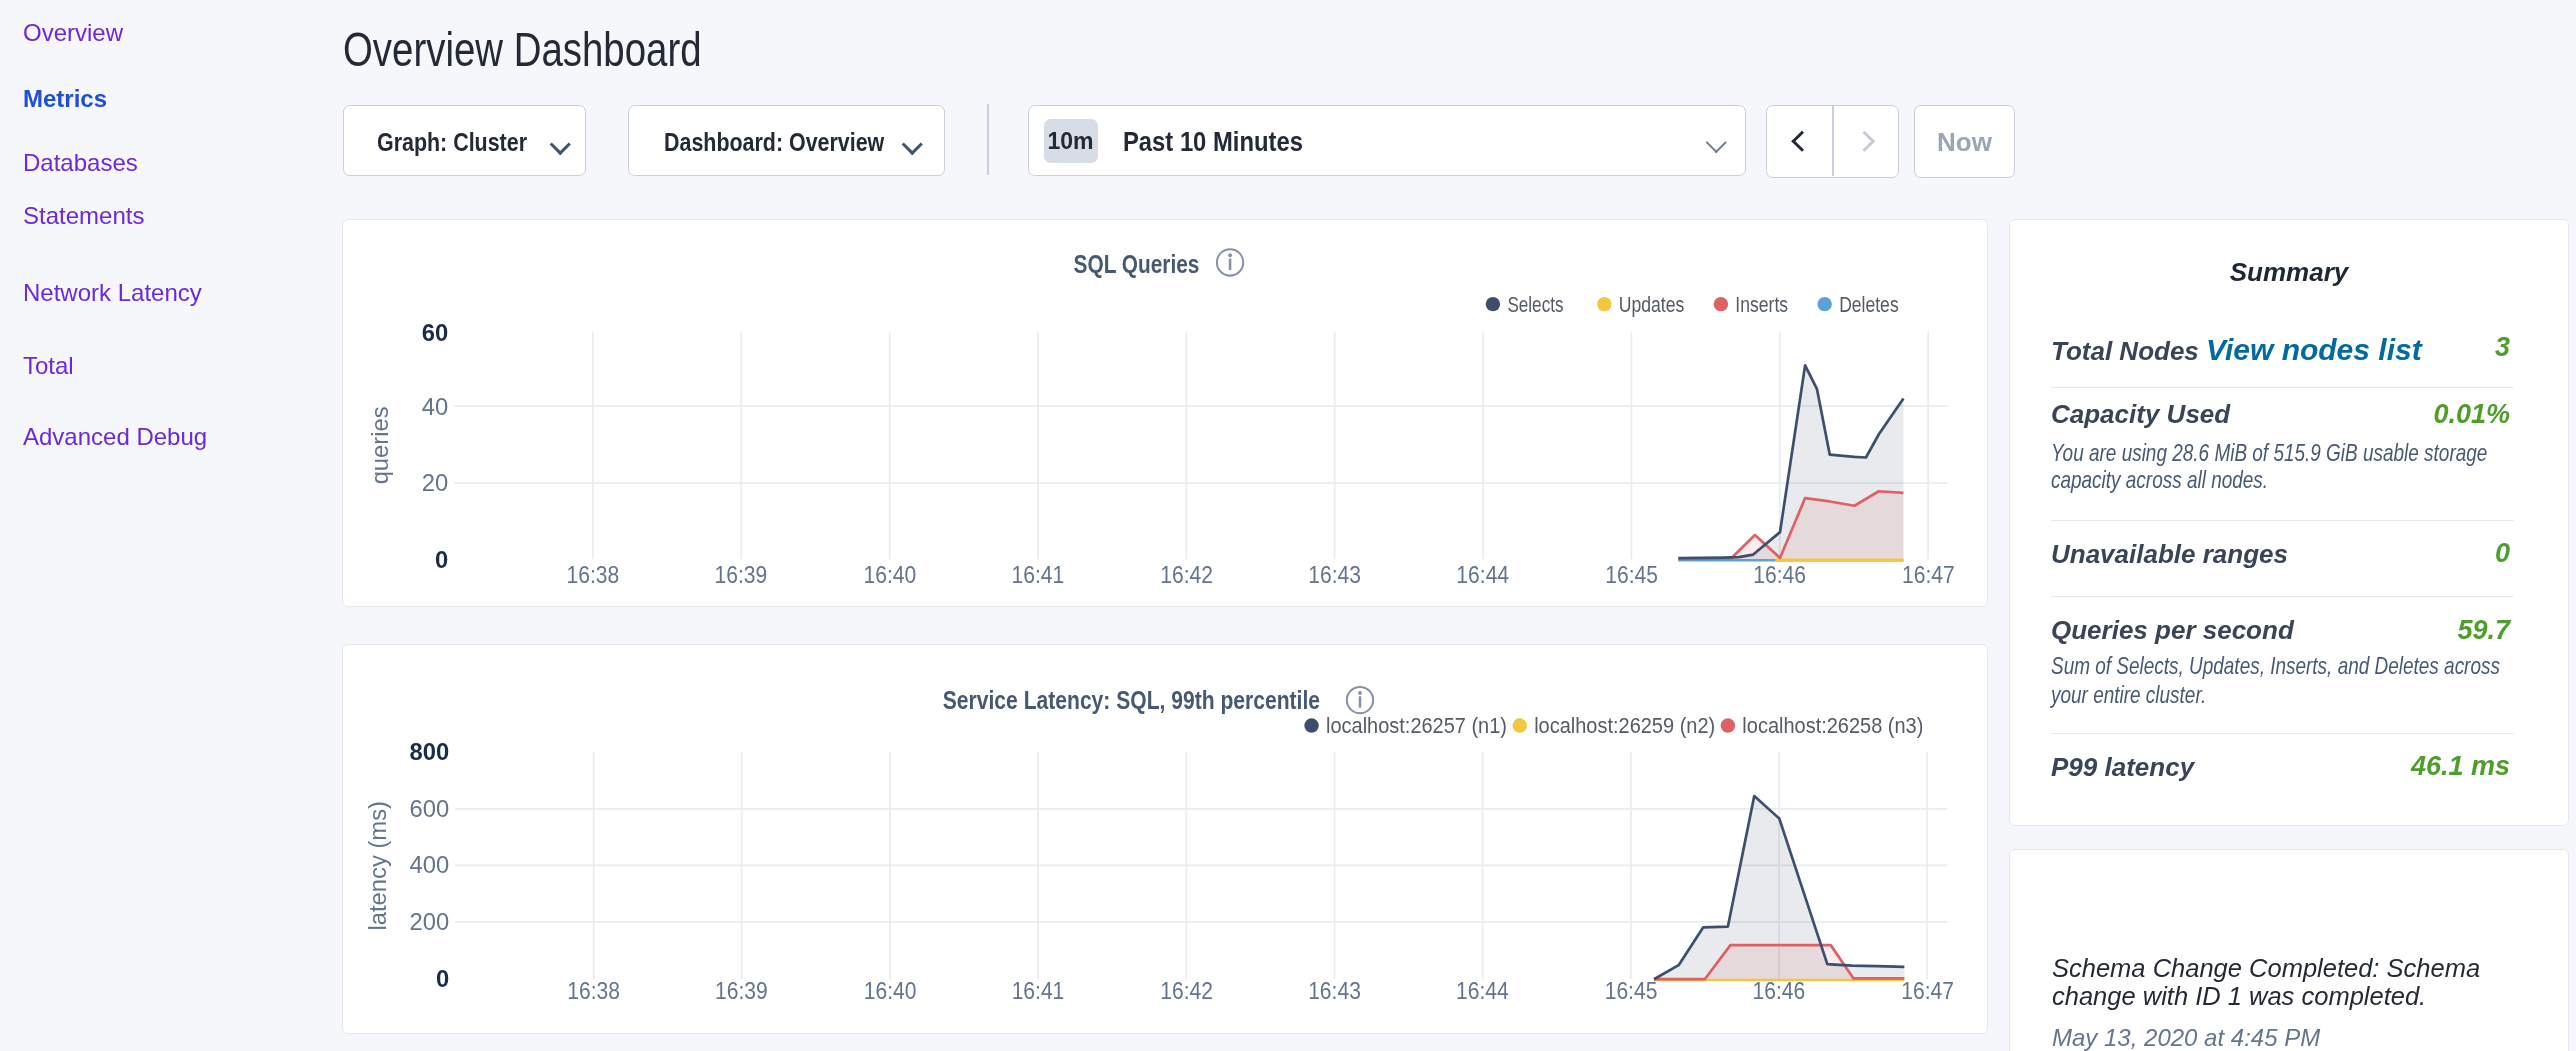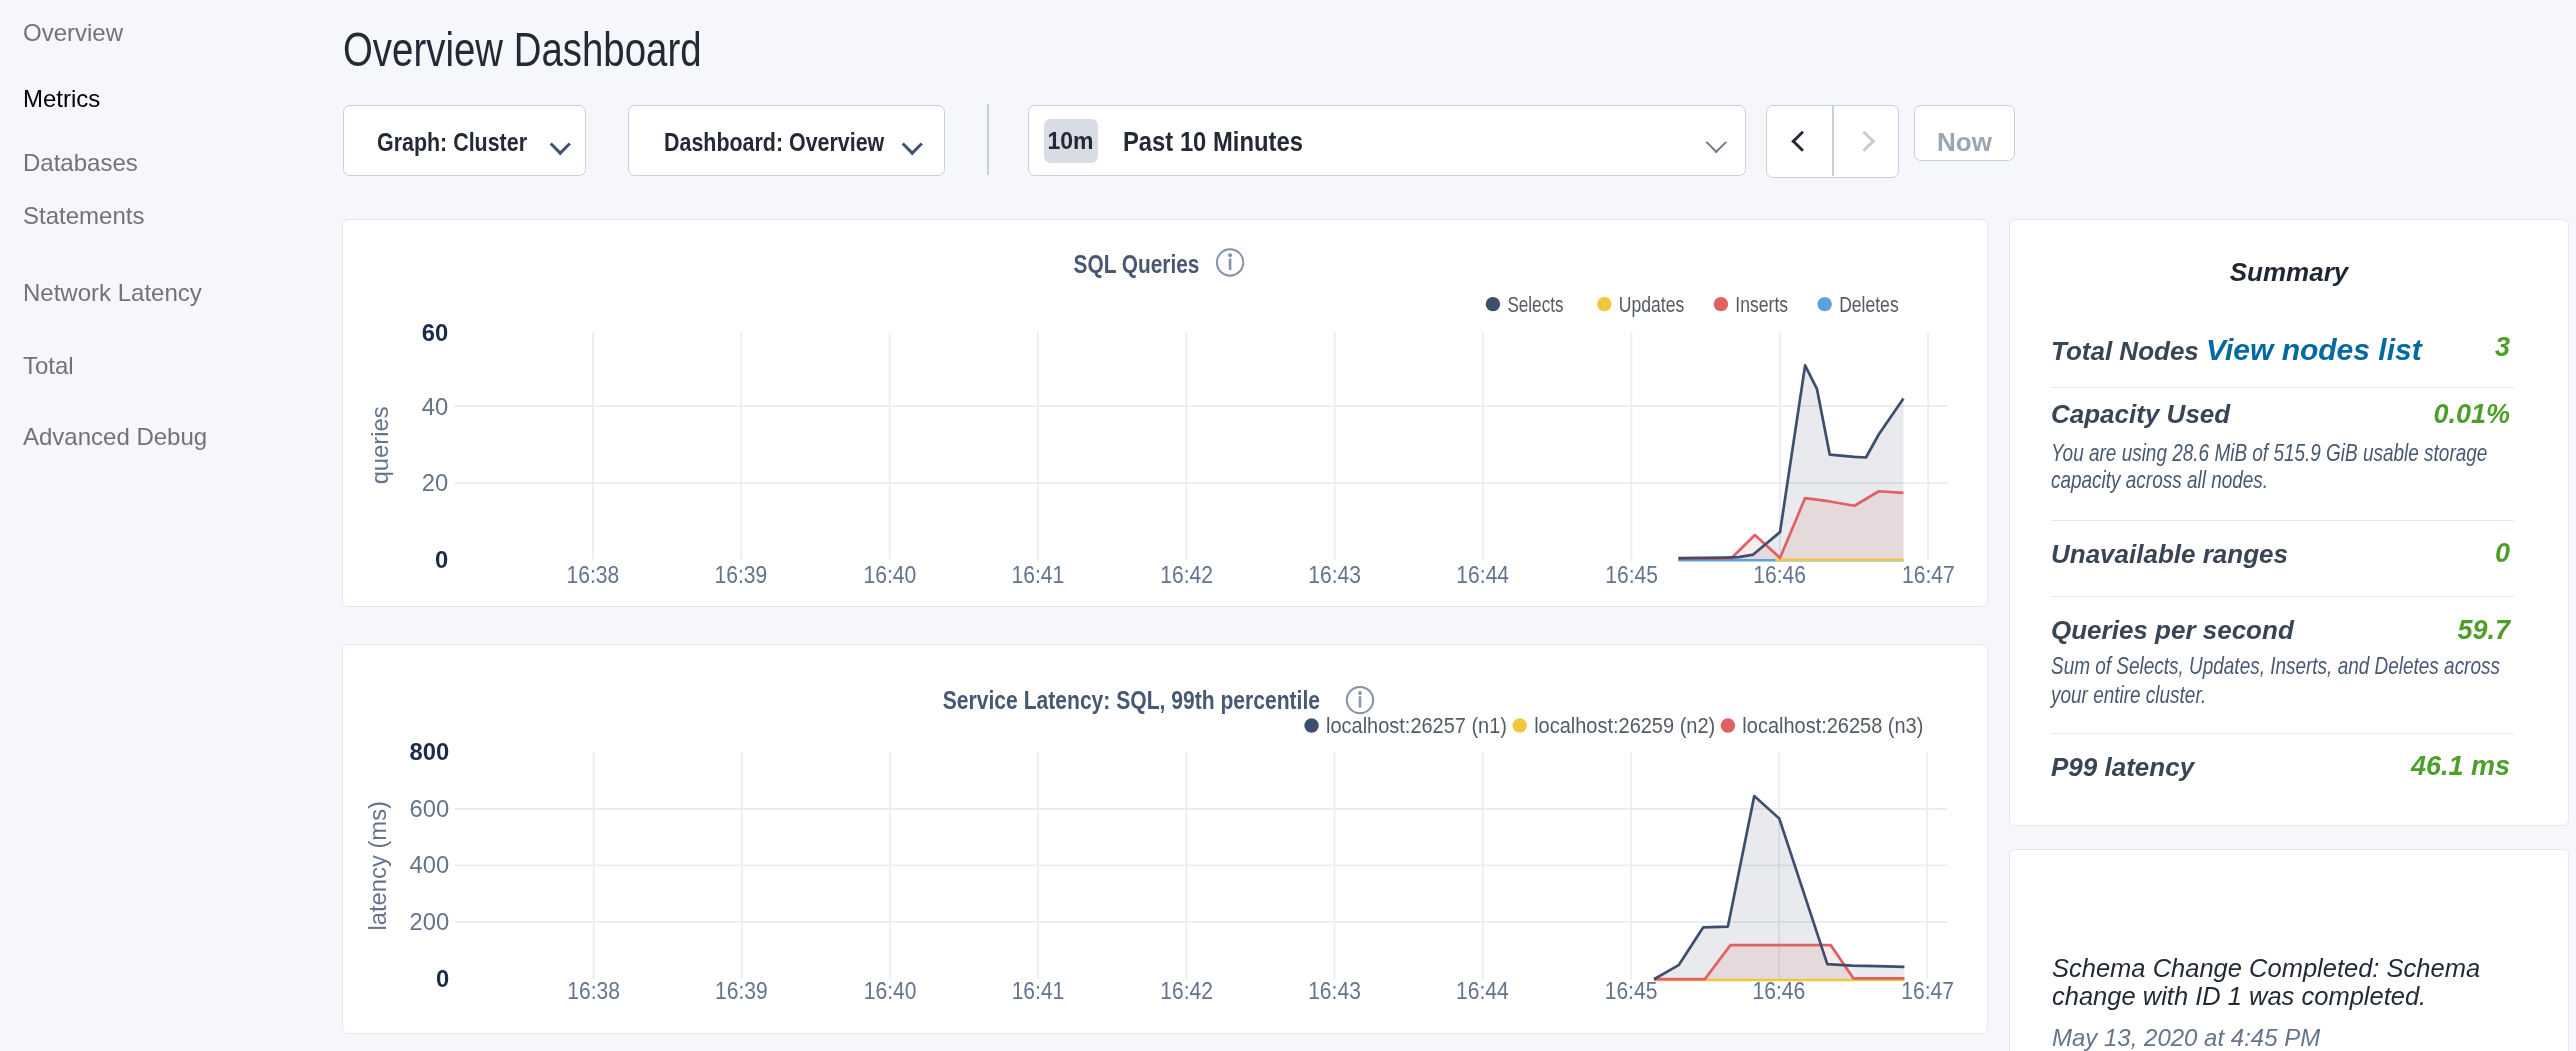--- a/index.html
+++ b/index.html
@@ -1,19 +1,19 @@
 <!DOCTYPE html>
 <html style="font-size:13.6px"><head>
 <meta charset="utf-8">
 <style>
 * { margin:0; padding:0; box-sizing:border-box; }
 html,body { width:2576px; height:1051px; background:#f5f7fa; font-family:"Liberation Sans",sans-serif; overflow:hidden; position:relative; }
 .abs { position:absolute; }
-.nav a { position:absolute; left:23px; font-size:24px; color:#737373; text-decoration:none; }
-.nav a.active { color:#000000; font-weight:normal; }
+.nav a { position:absolute; left:23px; font-size:24px; color:#6d28d9; text-decoration:none; }
+.nav a.active { color:#1d4ed8; font-weight:bold; }
 h1 { position:absolute; left:343px; top:26px; font-size:48px; font-weight:normal; color:#242a35; line-height:1; white-space:nowrap; transform:scaleX(0.8); transform-origin:0 0; }
 .btn { position:absolute; background:#fff; border:1.7px solid #c8cedb; border-radius:6.8px; }
 .btn .lbl { position:absolute; font-weight:bold; font-size:26px; color:#242a35; white-space:nowrap; }
 .chev { position:absolute; width:14.5px; height:14.5px; border-right:3.4px solid #475872; border-bottom:3.4px solid #475872; transform:rotate(45deg); border-color:#44536b; }
 .sx { transform-origin:0 50%; display:inline-block; }
 .card { position:absolute; background:#fff; border:1.7px solid #e4e8ee; border-radius:6px;font-style:italic; }
 .sep { position:absolute; width:1.7px; background:#c9cfda; }
 .srow-label { position:absolute; font-weight:bold; font-size:26px; color:#394455; white-space:nowrap; }
 .srow-val { position:absolute; font-weight:bold; font-size:27px; color:#4d9e2a; white-space:nowrap; text-align:right; right:58px; }
 .sdesc { position:absolute; font-size:24px; color:#475872; line-height:27px; white-space:nowrap; }
@@ -46,21 +46,21 @@
 <div class="btn" style="left:1028px; top:105px; width:718px; height:71px;">
   <span style="position:absolute; left:14.5px; top:12.8px; width:54px; height:44px; background:#d8dce4; border-radius:6.8px; text-align:center; font-weight:bold; font-size:23px; color:#242a35; line-height:44px;">10m</span>
   <span class="lbl sx" style="left:94px; top:20.4px; font-size:28px; transform:scaleX(0.85);">Past 10 Minutes</span>
   <span class="chev" style="left:680px; top:29px; border-color:#6f7a8c; border-width:2.6px;"></span>
 </div>
 <div class="btn" style="left:1766px; top:105px; width:133px; height:73px;">
   <span style="position:absolute; left:65px; top:0; width:1.7px; height:70px; background:#c8cedb;"></span>
   <span class="chev" style="left:28px; top:28px; border-color:#242a35; transform:rotate(135deg);"></span>
   <span class="chev" style="left:90px; top:28px; border-color:#c5cbd6; transform:rotate(-45deg);"></span>
 </div>
-<div class="btn" style="left:1914px; top:105px; width:101px; height:56px;">
+<div class="btn" style="left:1914px; top:105px; width:101px; height:73px;">
   <span class="lbl" style="left:0; top:21px; width:100%; text-align:center; color:#9aa6b4;">Now</span>
 </div>
 
 <div class="card" style="left:342px; top:219px; width:1646px; height:388px;"></div>
 <svg class="abs" style="left:342px; top:219px;" width="1646" height="388" viewBox="0 0 1935 456">
   <g stroke="#e9ecf1" stroke-width="2">
     <line x1="295" y1="133" x2="295" y2="400"></line>
       <line x1="469.4" y1="133" x2="469.4" y2="400"></line>
       <line x1="643.8" y1="133" x2="643.8" y2="400"></line>
       <line x1="818.2" y1="133" x2="818.2" y2="400"></line>

